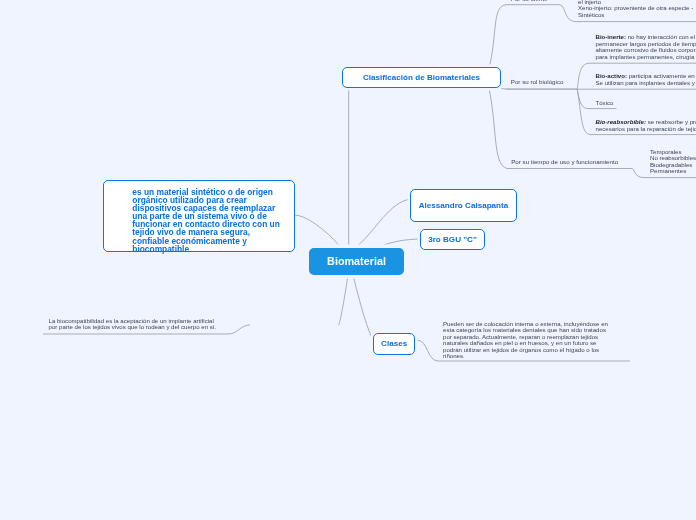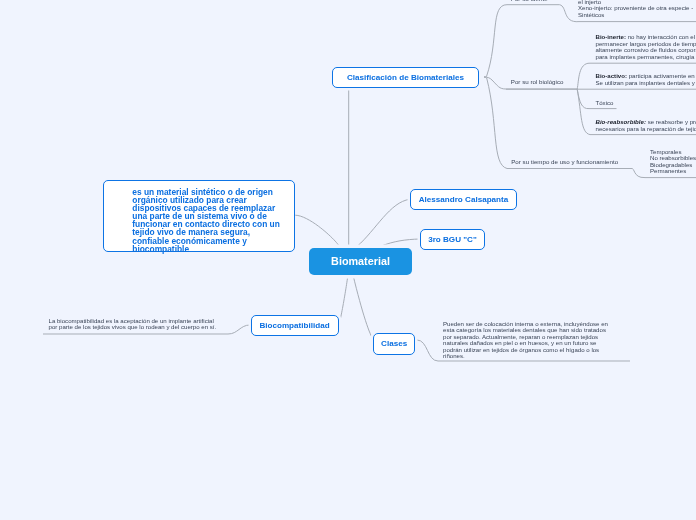--- a/index.html
+++ b/index.html
@@ -41,31 +41,30 @@
     <path d="M577.2,89.2 C578.9,80.2 578.3,62.7 590,63.2 L696,63.2"></path>
     <path d="M506,89.2 L696,89.2"></path>
     <path d="M577.2,89.2 C579.5,102.2 581.6,109.2 589,108.6 L616.5,108.6"></path>
     <path d="M577.2,89.2 C581.6,113.5 580.5,132.9 590,134.6 L696,134.6"></path>
 
     <path d="M250,325 C240,325 238,334 228,334 L43,334"></path>
     <path d="M417,340 C428,340 427,361 438,361 L630,361"></path>
   </g>
 </svg>
 
-<div class="node root" style="left:309px;top:247.5px;width:103px;height:27px;">Biomaterial</div>
+<div class="node root" style="left:309px;top:247.5px;width:95px;height:27px;">Biomaterial</div>
 
 <div class="node descnode" style="left:103.3px;top:180px;width:192px;height:71.8px;padding-left:28px;">es un material sintético o de origen orgánico utilizado para crear dispositivos capaces de reemplazar una parte de un sistema vivo o de funcionar en contacto directo con un tejido vivo de manera segura, confiable económicamente y biocompatible</div>
 
-<div class="node bnode" style="left:332px;top:66.7px;width:147px;height:21px;">Clasificación de Biomateriales</div>
+<div class="node bnode" style="left:342px;top:66.7px;width:159px;height:21px;">Clasificación de Biomateriales</div>
 
-<div class="node bnode" style="left:409.8px;top:188.8px;width:107.4px;height:21px;">Alessandro Calsapanta</div>
+<div class="node bnode" style="left:409.8px;top:188.8px;width:107.4px;height:33px;">Alessandro Calsapanta</div>
 
 <div class="node bnode" style="left:419.8px;top:228.8px;width:65.3px;height:21.2px;">3ro BGU "C"</div>
 
-<div class="node bnode" style="left:250.5px;top:314.5px;width:88px;height:21px;">Biocompatibilidad</div>
 
 <div class="node bnode" style="left:372.8px;top:333px;width:42.7px;height:21.6px;">Clases</div>
 
 <div class="blabel" style="left:510.8px;top:-5.2px;">Por su fuente</div>
 <div class="blabel" style="left:510.8px;top:78.2px;">Por su rol biológico</div>
 <div class="blabel" style="left:511.2px;top:157.7px;">Por su tiempo de uso y funcionamiento</div>
 
 <div class="plain prelines" style="left:578px;top:-27.6px;width:118px;">Auto-injerto: proveniente del mismo individuo que recibe el injerto
 Alo-injerto: proveniente de otro individuo de la misma especie no idéntico al que recibe el injerto
 Xeno-injerto: proveniente de otra especie -

